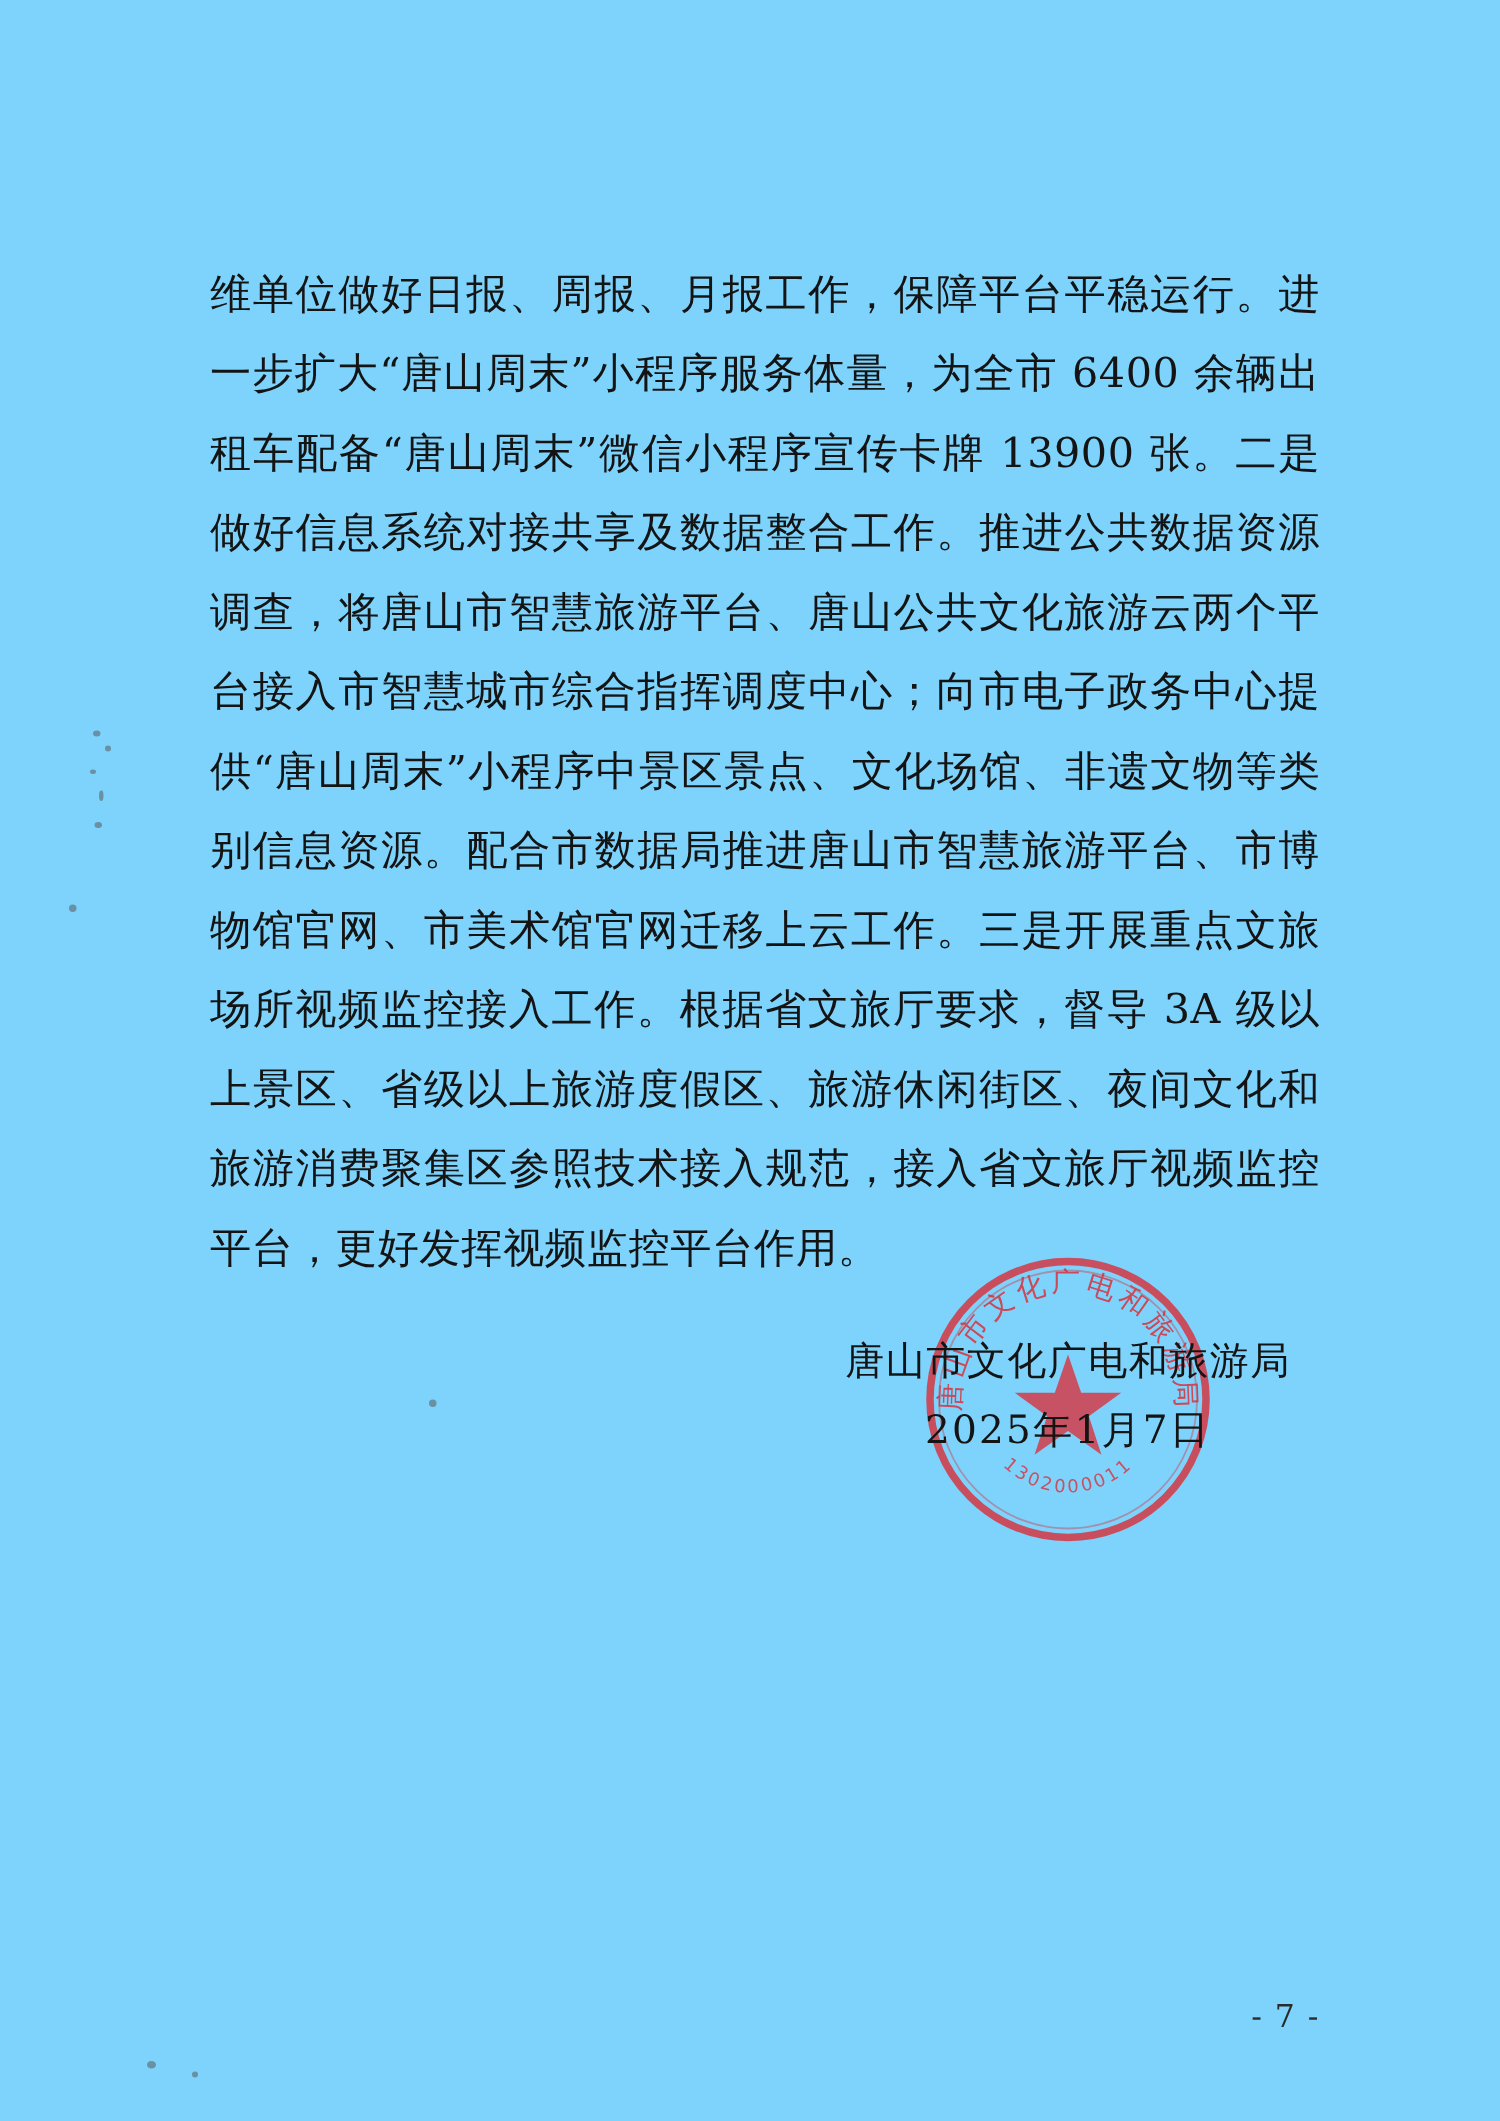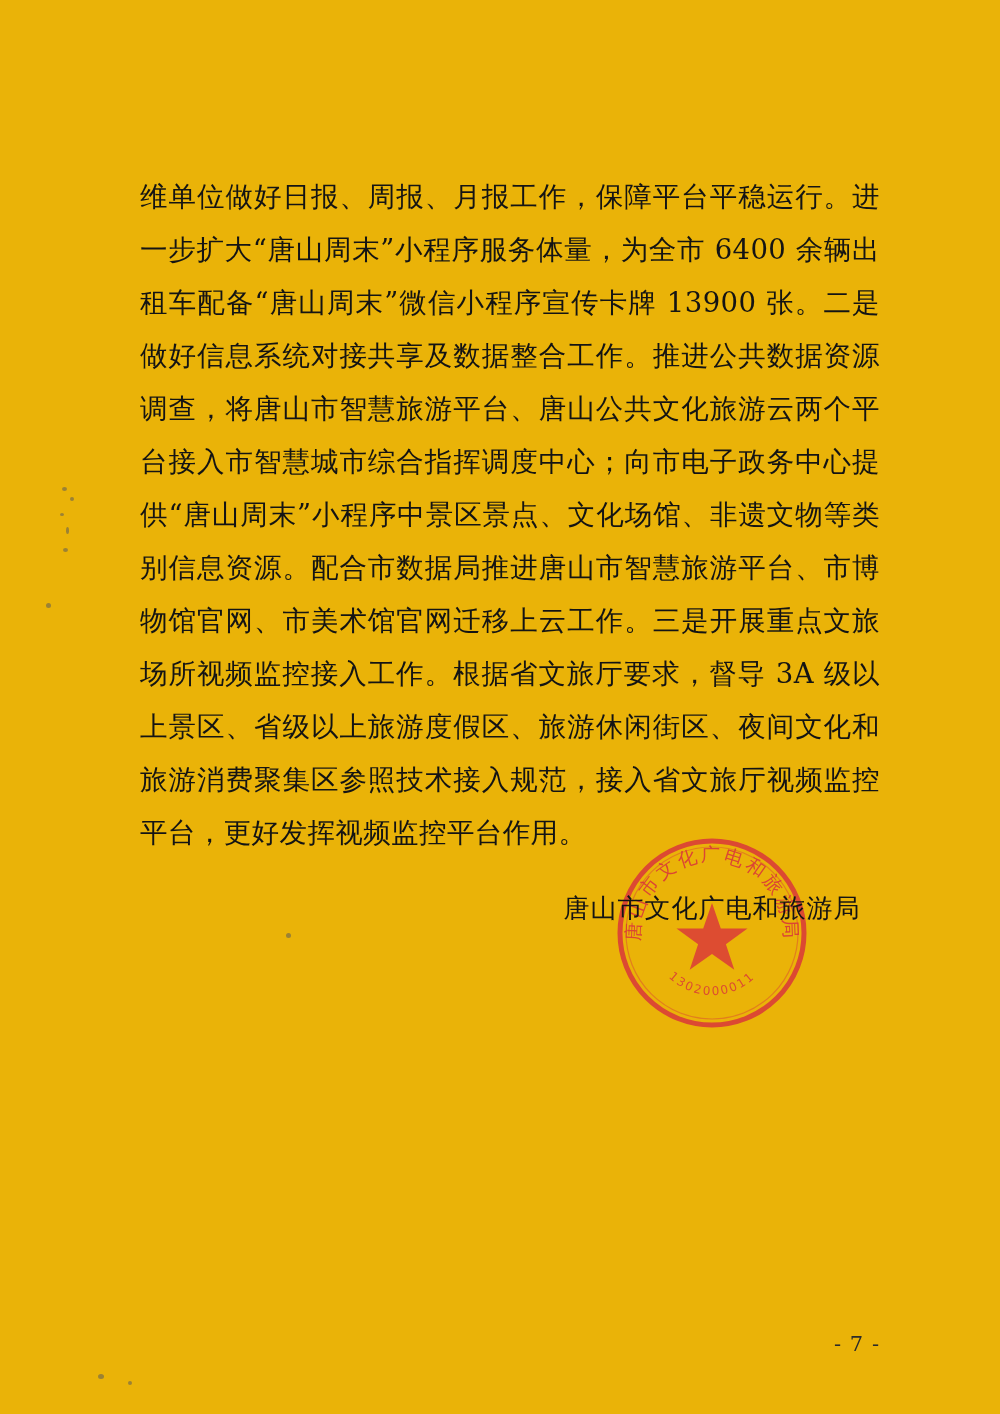--- a/index.html
+++ b/index.html
@@ -12,21 +12,21 @@
     height: 1414px;
     position: relative;
     font-family: "DejaVu Serif", "Liberation Serif", serif;
     overflow: hidden;
   }
 
   
   #page {
     position: absolute;
     inset: 0;
-    background: #eab308;
+    background: #7dd3fc;
   }
 
   
   #doc-body {
     position: absolute;
     left: 140px;
     top: 170px;
     width: 740px;
     font-size: 27.5px;
     line-height: 53px;
@@ -129,17 +129,18 @@
       </text>
 
       <text font-family="'DejaVu Sans','Liberation Sans',sans-serif" font-size="12" fill="#d9323c" opacity="0.8" letter-spacing="2">
         <textPath href="#sealBottomArc" startOffset="50%" text-anchor="middle">1302000011</textPath>
       </text>
     </svg>
   </div>
 
   <div id="signature-block">
     <div id="sig-org">唐山市文化广电和旅游局</div>
+    <div id="sig-date">2025年1月7日</div>
   </div>
 
   <div id="page-number">- 7 -</div>
 
 </div>
 
 </body></html>

